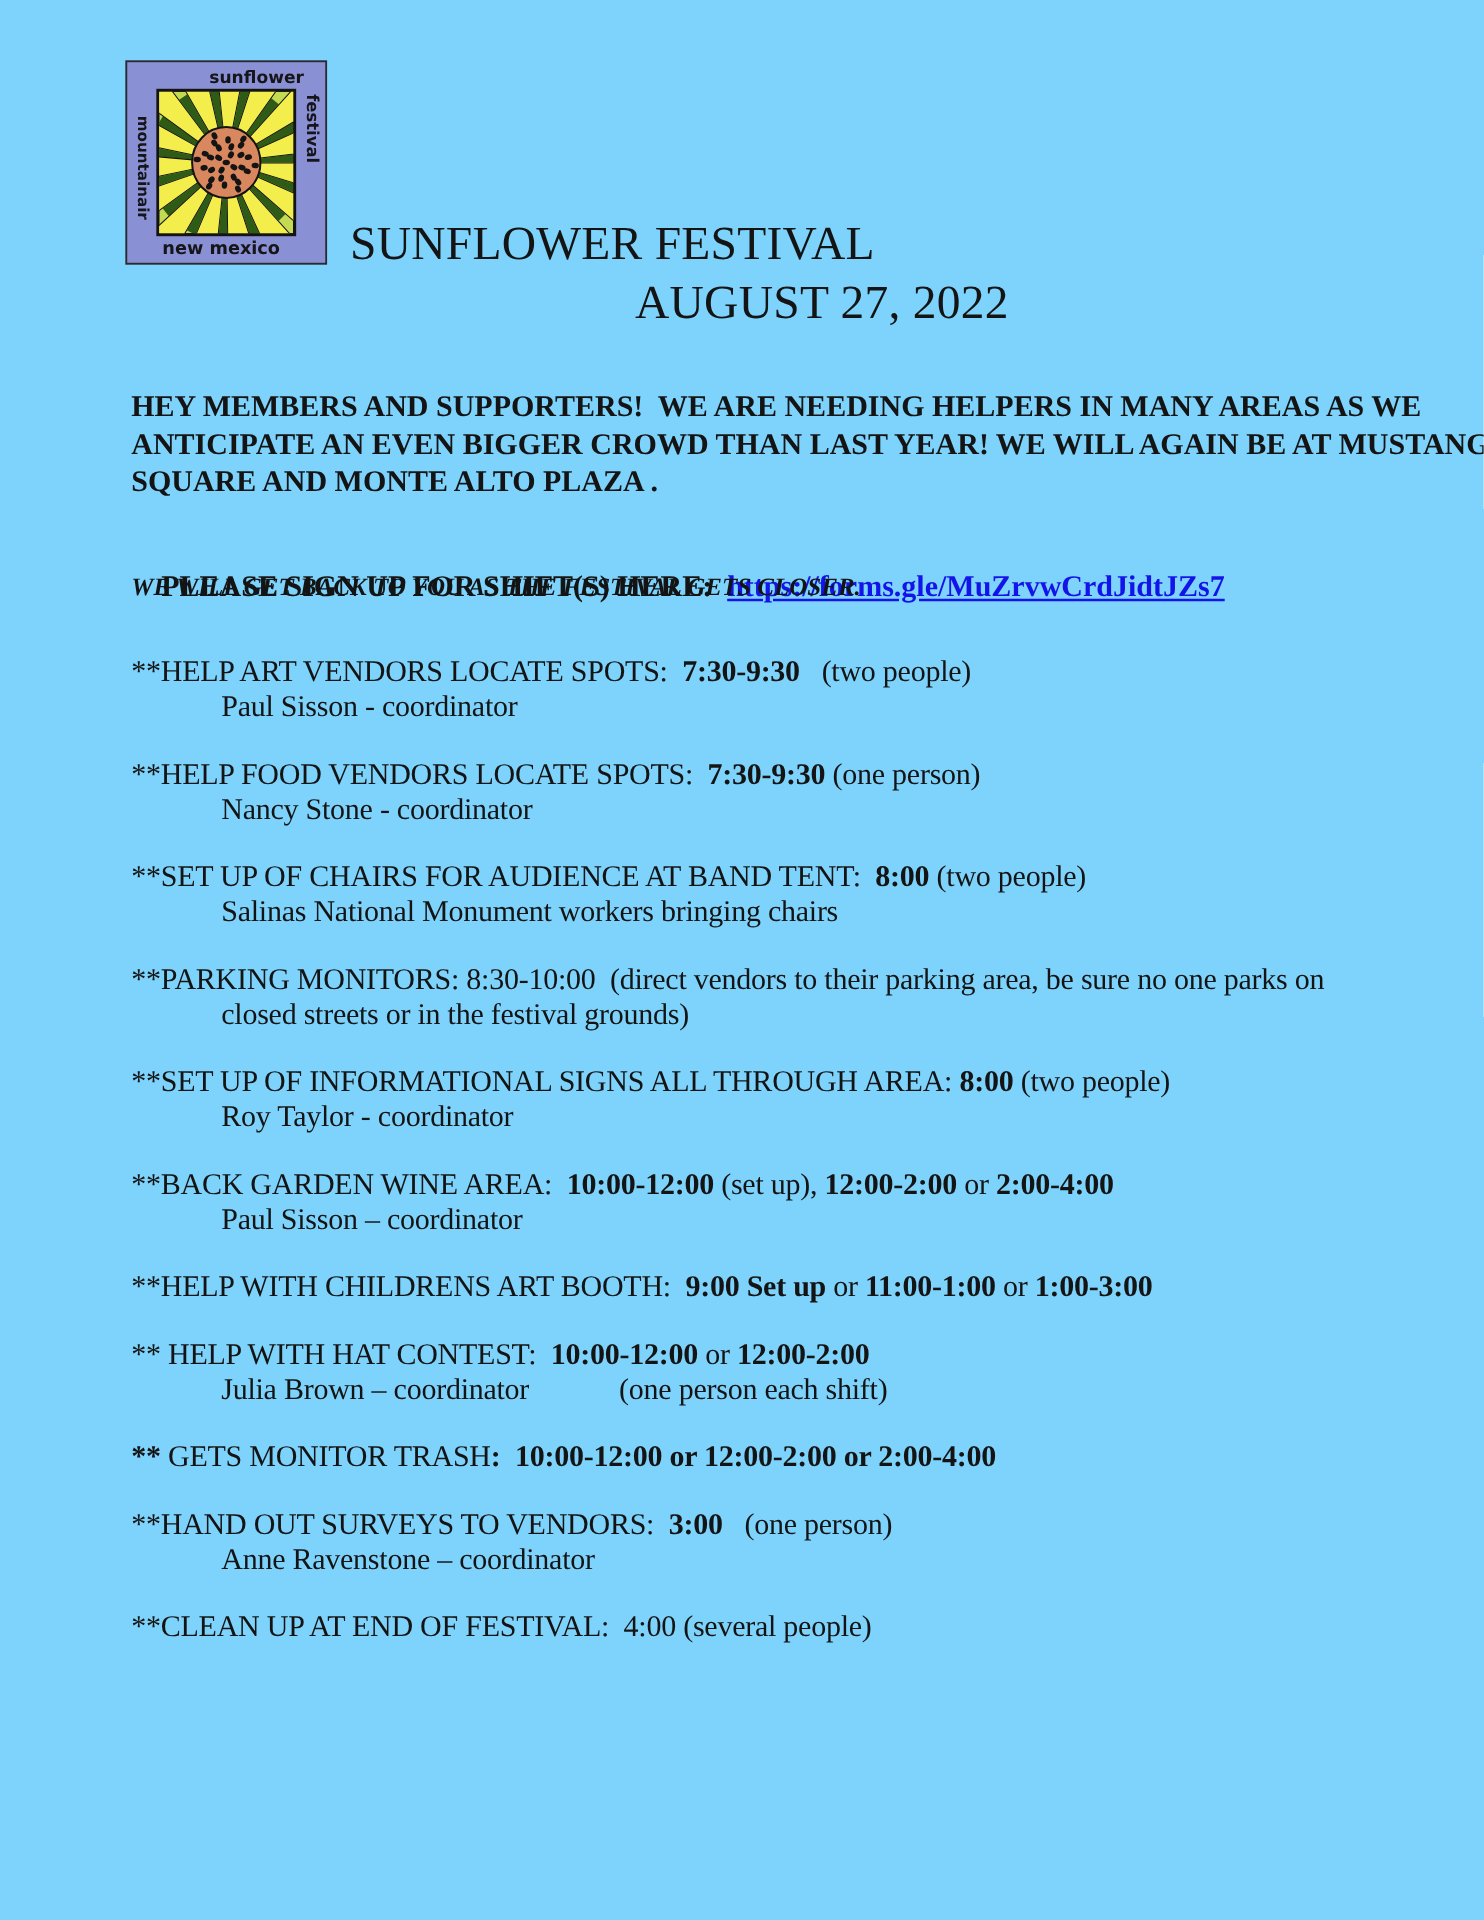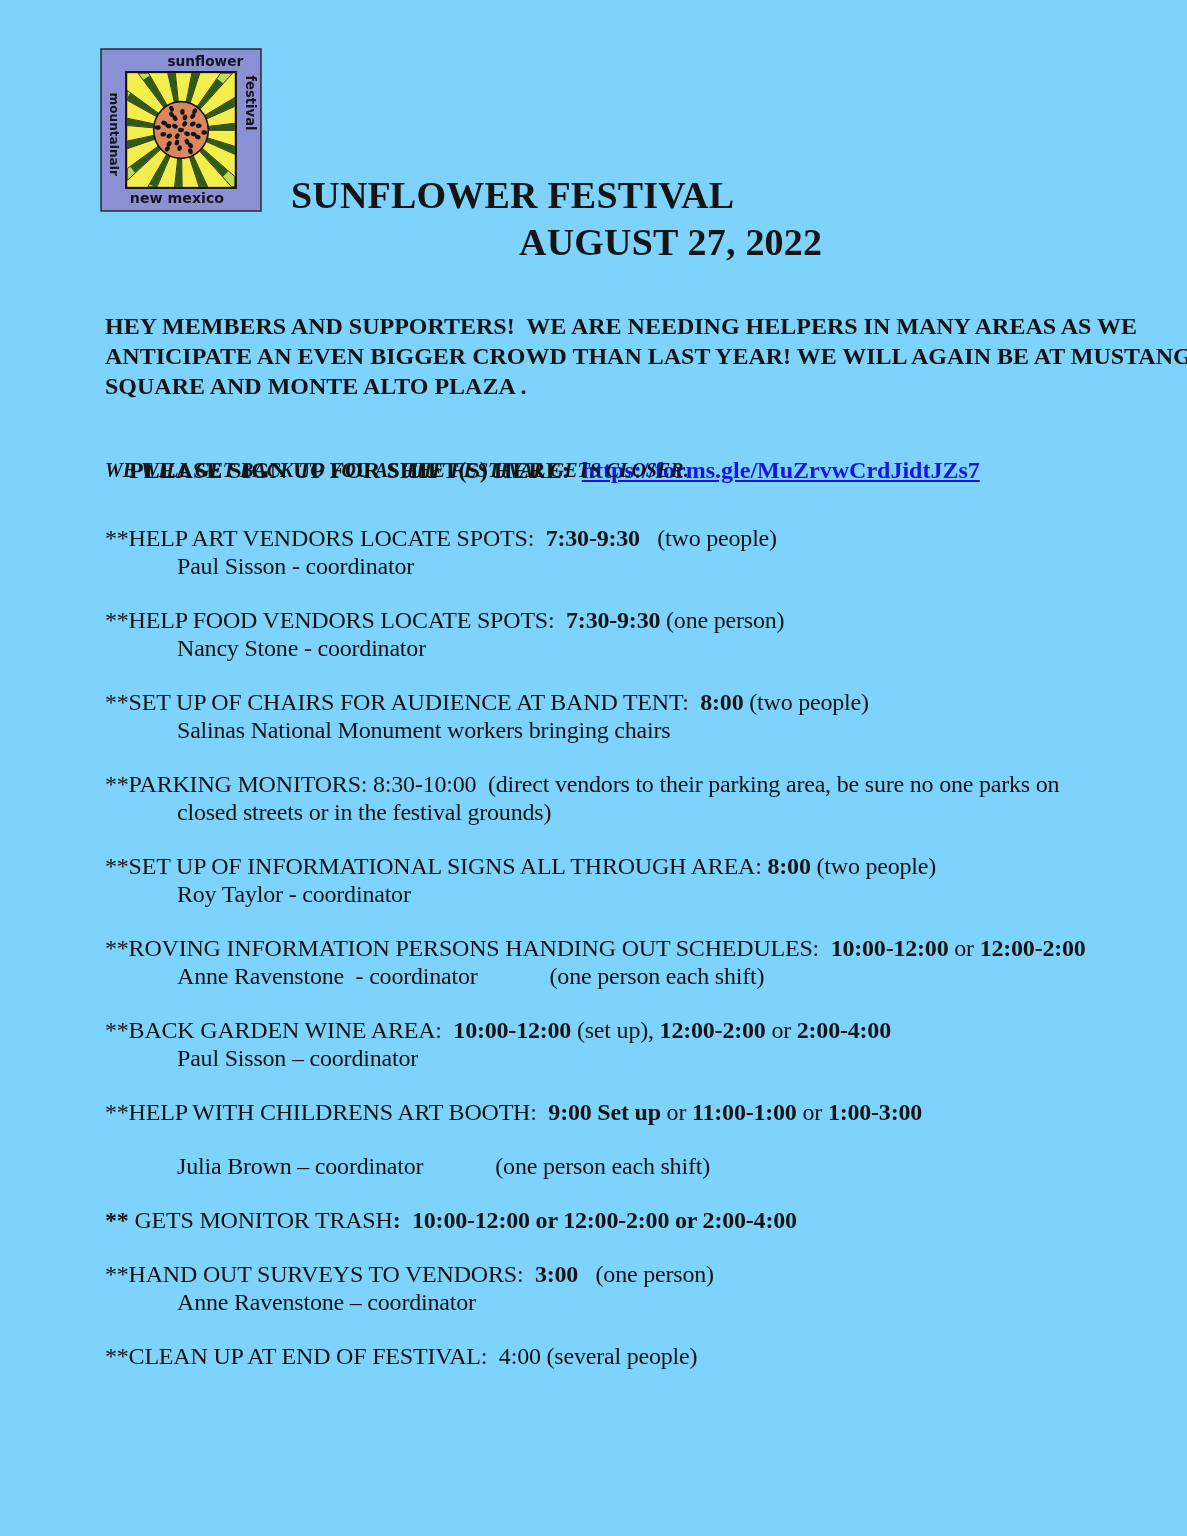--- a/index.html
+++ b/index.html
@@ -7,22 +7,22 @@
     position:relative; width:1187px; height:1536px; margin:0 auto;
     background:#7dd3fc; color:#141414; overflow:hidden;
     font-family:"Liberation Serif", serif;
   }
 
   
   .logo { position:absolute; left:100px; top:48px; width:162px; height:164px; }
   .logo svg { display:block; }
   .logo-text { font-family:"DejaVu Sans", sans-serif; font-weight:bold; fill:#15151a; }
 
-  .title-block { position:absolute; left:291px; top:172px;
-    font-weight:bold; font-size:38px; line-height:47px; letter-spacing:.2px; }
+  .title-block { position:absolute; left:280px; top:172px;
+    font-weight:normal; font-size:38px; line-height:47px; letter-spacing:.2px; }
   .title-line2 { padding-left:228px; }
 
   
   .intro { position:absolute; left:105px; top:311px;
     font-weight:bold; font-size:24px; line-height:30px; white-space:pre; }
 
   
   .signup { position:absolute; left:105px; top:427px;
     font-weight:bold; font-size:24px; line-height:29px; white-space:pre; }
   .signup-link { font-weight:bold; text-decoration:underline; cursor:pointer; }
@@ -150,31 +150,28 @@
       </div>
       <div class="shift-item">
         <div class="shift-heading"><span class="seg">**PARKING MONITORS: 8:30-10:00  (direct vendors to their parking area, be sure no one parks on</span></div>
         <div class="detail-line"><span>closed streets or in the festival grounds)</span></div>
       </div>
       <div class="shift-item">
         <div class="shift-heading"><span class="seg">**SET UP OF INFORMATIONAL SIGNS ALL THROUGH AREA: </span><span class="seg bold">8:00</span><span class="seg"> (two people)</span></div>
         <div class="detail-line"><span>Roy Taylor - coordinator</span></div>
       </div>
       <div class="shift-item">
-        <div class="shift-heading"><span class="seg">**ROVING INFORMATION PERSONS HANDING OUT SCHEDULES:  </span><span class="seg bold">10:00-12:00</span><span class="seg"> or </span><span class="seg bold">12:00-2:00</span></div>
-        <div class="detail-line"><span>Anne Ravenstone  - coordinator</span><span class="detail-spacer"></span><span>(one person each shift)</span></div>
-      </div>
-      <div class="shift-item">
         <div class="shift-heading"><span class="seg">**BACK GARDEN WINE AREA:  </span><span class="seg bold">10:00-12:00</span><span class="seg"> (set up), </span><span class="seg bold">12:00-2:00</span><span class="seg"> or </span><span class="seg bold">2:00-4:00</span></div>
         <div class="detail-line"><span>Paul Sisson – coordinator</span></div>
       </div>
       <div class="shift-item">
         <div class="shift-heading"><span class="seg">**HELP WITH CHILDRENS ART BOOTH:  </span><span class="seg bold">9:00 Set up</span><span class="seg"> or </span><span class="seg bold">11:00-1:00</span><span class="seg"> or </span><span class="seg bold">1:00-3:00</span></div>
       </div>
       <div class="shift-item">
+        <div class="shift-heading"><span class="seg">** HELP WITH HAT CONTEST:  </span><span class="seg bold">10:00-12:00</span><span class="seg"> or </span><span class="seg bold">12:00-2:00</span></div>
         <div class="detail-line"><span>Julia Brown – coordinator</span><span class="detail-spacer"></span><span>(one person each shift)</span></div>
       </div>
       <div class="shift-item">
         <div class="shift-heading"><span class="seg bold">** </span><span class="seg">GETS MONITOR TRASH</span><span class="seg bold">:  10:00-12:00 or 12:00-2:00 or 2:00-4:00</span></div>
       </div>
       <div class="shift-item">
         <div class="shift-heading"><span class="seg">**HAND OUT SURVEYS TO VENDORS:  </span><span class="seg bold">3:00</span><span class="seg">   (one person)</span></div>
         <div class="detail-line"><span>Anne Ravenstone – coordinator</span></div>
       </div>
       <div class="shift-item">

